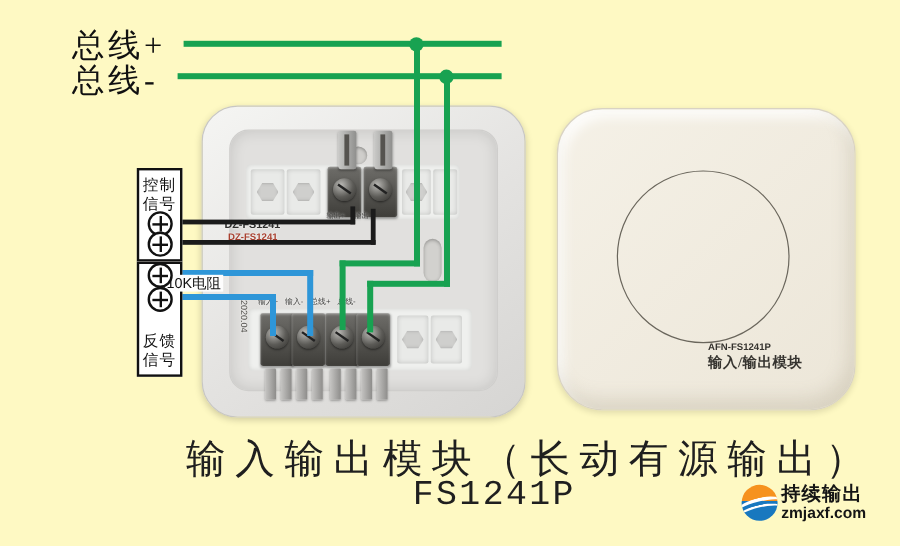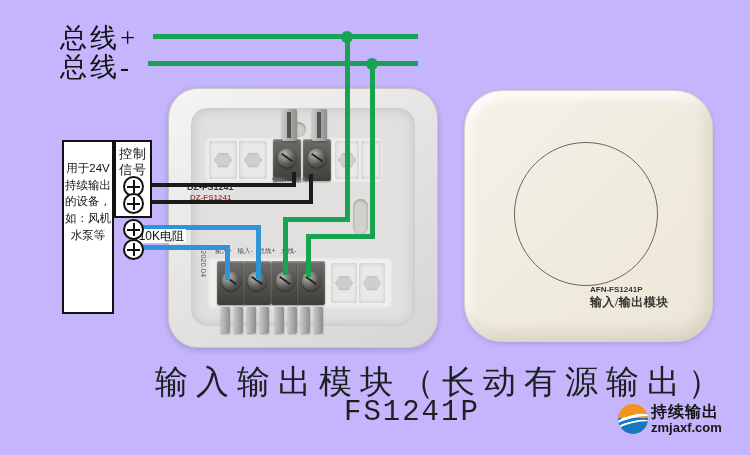--- a/index.html
+++ b/index.html
@@ -1,16 +1,16 @@
 <!DOCTYPE html>
 <html style="--wire-green: #18a251; --wire-blue: #2e96d8; --wire-black: #1b1b1b; --logo-orange: #f6921e; --logo-blue: #1878bf;"><head>
 <meta charset="utf-8">
 <style>
   html,body{margin:0;padding:0;background:#fff;}
-  .stage{position:relative;width:750px;height:455px;background:#c4b5fd;overflow:hidden;
+  .stage{position:relative;width:750px;height:455px;background:#fef9c3;overflow:hidden;
          font-family:"Liberation Sans","DejaVu Sans",sans-serif;}
 
   
   .wire{position:absolute;}
   .wire.green{background:var(--wire-green,#18a251);}
   .wire.blue{background:var(--wire-blue,#2e96d8);}
   .wire.black{background:var(--wire-black,#1b1b1b);}
   .dot{position:absolute;width:12px;height:12px;border-radius:50%;background:var(--wire-green,#18a251);}
 
   
@@ -195,29 +195,25 @@
   <div class="wire black" style="left:139px;top:200px;width:174px;height:4px;z-index:4;"></div>
   <div class="wire black" style="left:309px;top:174px;width:4px;height:30px;z-index:4;"></div>
 
   <div class="wire blue" style="left:139px;top:225px;width:122px;height:5px;z-index:4;"></div>
   <div class="wire blue" style="left:256px;top:225px;width:5px;height:55px;z-index:4;"></div>
   <div class="wire blue" style="left:139px;top:245px;width:91px;height:5px;z-index:4;"></div>
   <div class="wire blue" style="left:225px;top:245px;width:5px;height:35px;z-index:4;"></div>
 
   <div class="resistor-label" style="left:130px;top:229px;">410K电阻</div>
 
-  <div class="info-box">
-    <div class="info-text">用于24V
-持续输出
-的设备，
-如：风机
-水泵等</div>
-  </div>
   <div class="sig-box control">
     <div class="sig-label" style="top:4px;">控制信号</div>
+  </div>
+  <div class="sig-box feedback">
+    <div class="sig-label" style="bottom:4px;">反馈信号</div>
   </div>
   <div class="term" style="left:123px;top:176px;"></div>
   <div class="term" style="left:123px;top:193px;"></div>
   <div class="term" style="left:123px;top:219px;"></div>
   <div class="term" style="left:123px;top:239px;"></div>
 
   <div class="caption-title">输入输出模块（长动有源输出）</div>
   <div class="caption-model">FS1241P</div>
 
   <div class="wm wm-icon"></div>

